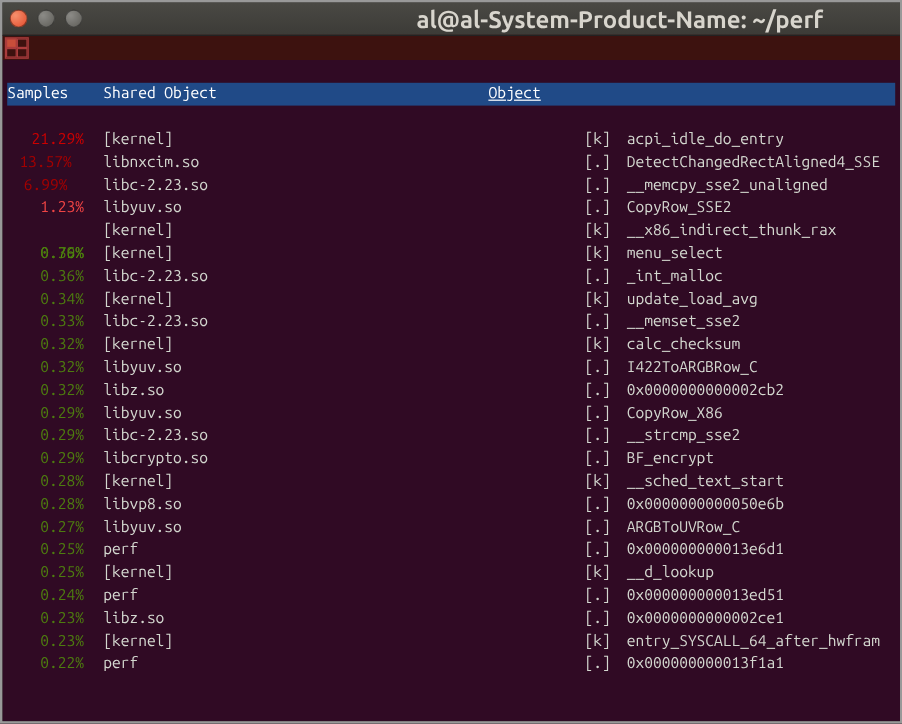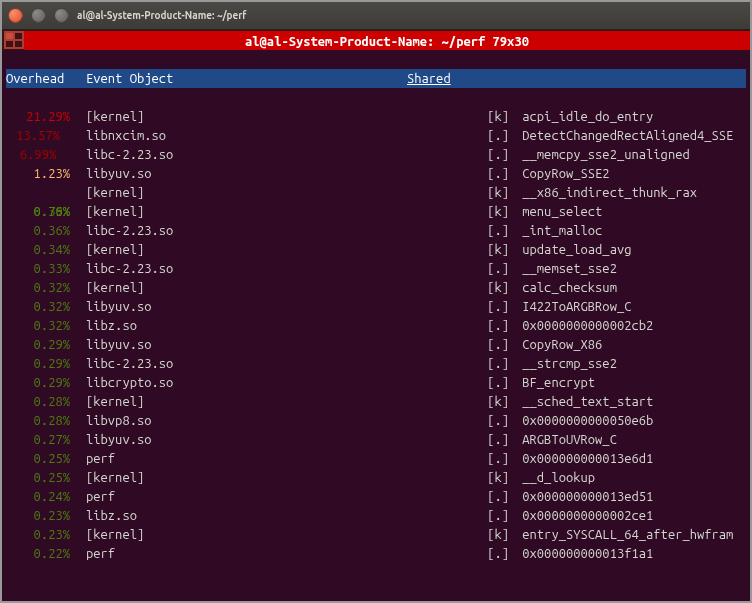--- a/index.html
+++ b/index.html
@@ -25,23 +25,23 @@
     border-radius: 50%;
     display: inline-block;
     border: 1px solid rgba(0,0,0,0.4);
   }
   .btn-close { background: radial-gradient(circle at 30% 30%, #f6906d, #e44d2e); }
   .btn-min, .btn-max { background: radial-gradient(circle at 30% 30%, #8c8b87, #5e5d58); }
   .title-text {
     color: #d8d5cd;
     font-family: "Ubuntu", sans-serif;
     font-weight: bold;
-    font-size: 10px;
+    font-size: 20px;
     flex: 1;
-    text-align: left;
+    text-align: right;
     margin-right: 58px;
   }
   .menubar {
     height: 21px;
     background: #3d120f;
     border-top: 1px solid #222;
     display:flex;
     align-items:center;
   }
   .menubar .launcher {
@@ -79,42 +79,39 @@
   .line { display:flex; height:19px; }
   .line1 { background:#3465a4; color:#fff; height:19px; }
   .line2 { background:#204a87; color:#fff; height:19px; text-decoration: underline;}
   .pct { display:inline-block; width:64px; text-align:right; }
   .obj { display:inline-block; width:145px; padding-left:16px; }
   .tag { display:inline-block; width:108px; text-align:right; padding-right:6px;}
   .pad2 { display:inline-block; width:192px;}
   .c-red { color:#cc0000; }
   .c-darkred { color:#a40000;text-align:center; }
   .c-green { color:#4e9a06;margin-top:19px; }
-  .c-brightgreen { color:#fdba74; }
+  .c-brightgreen { color:#ef4444; }
   .c-white { color:#4d7c0f; }
 </style>
 </head>
 <body>
 
 <div class="titlebar">
   <span class="win-btn btn-close"></span>
   <span class="win-btn btn-min"></span>
   <span class="win-btn btn-max"></span>
   <span class="title-text">al@al-System-Product-Name: ~/perf</span>
 </div>
 
 <div class="menubar">
   <div class="launcher">
       <div></div>
       <div></div>
       <div></div>
       <div></div>
     </div>
-  <div class="tab">
-      <span>al@al-System-Product-Name: ~/perf 79x30</span>
-    </div>
 </div>
 
 <div class="term">
-<div class="line2"><span class="pct" style="text-align:left">Overhead</span><span class="obj">Event Object</span><span class="pad2"></span><span>Shared</span></div>
+<div class="line2"><span class="pct" style="text-align:left">Samples</span><span class="obj">Shared Object</span><span class="pad2"></span><span>Object</span></div>
 <div id="rows"><div class="line"><span class="pct c-red">21.29%</span><span class="obj">[kernel]</span><span class="pad2"></span><span class="tag">[k]</span><span> acpi_idle_do_entry</span></div><div class="line"><span class="pct c-darkred">13.57%</span><span class="obj">libnxcim.so</span><span class="pad2"></span><span class="tag">[.]</span><span> DetectChangedRectAligned4_SSE</span></div><div class="line"><span class="pct c-darkred">6.99%</span><span class="obj">libc-2.23.so</span><span class="pad2"></span><span class="tag">[.]</span><span> __memcpy_sse2_unaligned</span></div><div class="line"><span class="pct c-brightgreen">1.23%</span><span class="obj">libyuv.so</span><span class="pad2"></span><span class="tag">[.]</span><span> CopyRow_SSE2</span></div><div class="line"><span class="pct c-green">0.76%</span><span class="obj">[kernel]</span><span class="pad2"></span><span class="tag">[k]</span><span> __x86_indirect_thunk_rax</span></div><div class="line"><span class="pct c-white">0.39%</span><span class="obj">[kernel]</span><span class="pad2"></span><span class="tag">[k]</span><span> menu_select</span></div><div class="line"><span class="pct c-white">0.36%</span><span class="obj">libc-2.23.so</span><span class="pad2"></span><span class="tag">[.]</span><span> _int_malloc</span></div><div class="line"><span class="pct c-white">0.34%</span><span class="obj">[kernel]</span><span class="pad2"></span><span class="tag">[k]</span><span> update_load_avg</span></div><div class="line"><span class="pct c-white">0.33%</span><span class="obj">libc-2.23.so</span><span class="pad2"></span><span class="tag">[.]</span><span> __memset_sse2</span></div><div class="line"><span class="pct c-white">0.32%</span><span class="obj">[kernel]</span><span class="pad2"></span><span class="tag">[k]</span><span> calc_checksum</span></div><div class="line"><span class="pct c-white">0.32%</span><span class="obj">libyuv.so</span><span class="pad2"></span><span class="tag">[.]</span><span> I422ToARGBRow_C</span></div><div class="line"><span class="pct c-white">0.32%</span><span class="obj">libz.so</span><span class="pad2"></span><span class="tag">[.]</span><span> 0x0000000000002cb2</span></div><div class="line"><span class="pct c-white">0.29%</span><span class="obj">libyuv.so</span><span class="pad2"></span><span class="tag">[.]</span><span> CopyRow_X86</span></div><div class="line"><span class="pct c-white">0.29%</span><span class="obj">libc-2.23.so</span><span class="pad2"></span><span class="tag">[.]</span><span> __strcmp_sse2</span></div><div class="line"><span class="pct c-white">0.29%</span><span class="obj">libcrypto.so</span><span class="pad2"></span><span class="tag">[.]</span><span> BF_encrypt</span></div><div class="line"><span class="pct c-white">0.28%</span><span class="obj">[kernel]</span><span class="pad2"></span><span class="tag">[k]</span><span> __sched_text_start</span></div><div class="line"><span class="pct c-white">0.28%</span><span class="obj">libvp8.so</span><span class="pad2"></span><span class="tag">[.]</span><span> 0x0000000000050e6b</span></div><div class="line"><span class="pct c-white">0.27%</span><span class="obj">libyuv.so</span><span class="pad2"></span><span class="tag">[.]</span><span> ARGBToUVRow_C</span></div><div class="line"><span class="pct c-white">0.25%</span><span class="obj">perf</span><span class="pad2"></span><span class="tag">[.]</span><span> 0x000000000013e6d1</span></div><div class="line"><span class="pct c-white">0.25%</span><span class="obj">[kernel]</span><span class="pad2"></span><span class="tag">[k]</span><span> __d_lookup</span></div><div class="line"><span class="pct c-white">0.24%</span><span class="obj">perf</span><span class="pad2"></span><span class="tag">[.]</span><span> 0x000000000013ed51</span></div><div class="line"><span class="pct c-white">0.23%</span><span class="obj">libz.so</span><span class="pad2"></span><span class="tag">[.]</span><span> 0x0000000000002ce1</span></div><div class="line"><span class="pct c-white">0.23%</span><span class="obj">[kernel]</span><span class="pad2"></span><span class="tag">[k]</span><span> entry_SYSCALL_64_after_hwfram</span></div><div class="line"><span class="pct c-white">0.22%</span><span class="obj">perf</span><span class="pad2"></span><span class="tag">[.]</span><span> 0x000000000013f1a1</span></div></div>
 
 </div>
 
 </body></html>

